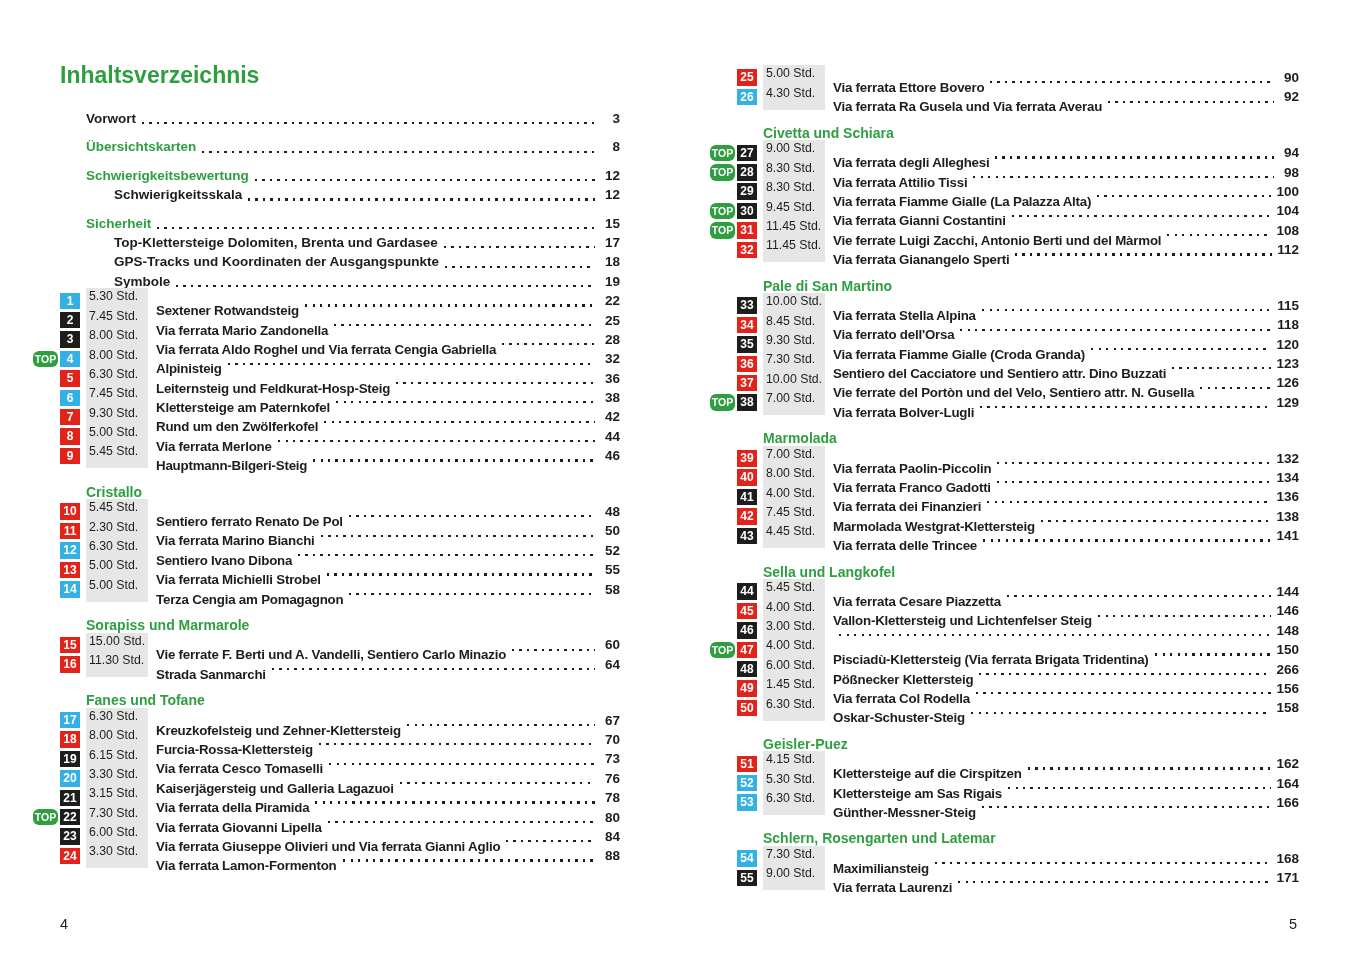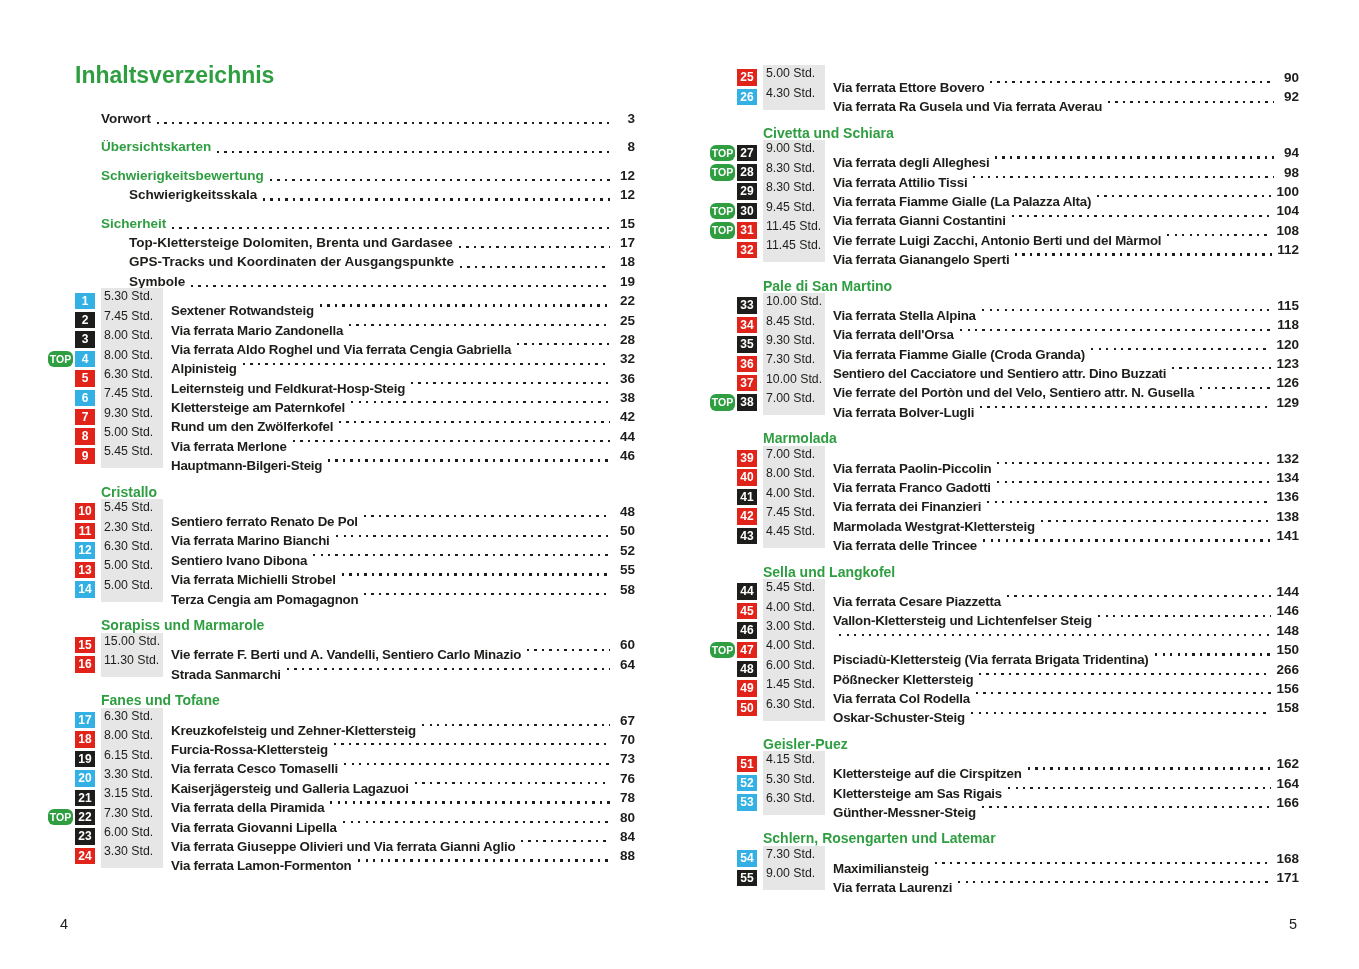--- a/index.html
+++ b/index.html
@@ -5,21 +5,21 @@
   * { margin:0; padding:0; box-sizing:border-box; }
   html,body { width:1359px; height:969px; }
   body {
     position:relative;
     background:#ffffff;
     font-family:"Liberation Sans","DejaVu Sans",sans-serif;
     color:var(--black,#1d1d1b);
     overflow:hidden;
   }
   .page { position:absolute; }
-  #page-left  { left:48px;  top:62px; width:587px; }
+  #page-left  { left:33px;  top:62px; width:587px; }
   #page-right { left:710px; top:68px; width:589px; }
 
   .toc-title {
     font-size:23px; font-weight:bold; color:var(--green);
     margin:0 0 20px 27px;
   }
 
   .front-group { margin-top:9px; }
 
   .row {
@@ -406,21 +406,21 @@
         <span class="badge black">33</span>
         <span class="time">10.00 Std.</span>
         <span class="title">Via ferrata Stella Alpina</span>
         <span class="leader"></span>
         <span class="pagenum">115</span>
       </div>
       <div class="row entry">
         <span class="top-slot"></span>
         <span class="badge red">34</span>
         <span class="time">8.45 Std.</span>
-        <span class="title">Via ferrata dell'Orsa</span>
+        <span class="title">Via ferrato dell'Orsa</span>
         <span class="leader"></span>
         <span class="pagenum">118</span>
       </div>
       <div class="row entry">
         <span class="top-slot"></span>
         <span class="badge black">35</span>
         <span class="time">9.30 Std.</span>
         <span class="title">Via ferrata Fiamme Gialle (Croda Granda)</span>
         <span class="leader"></span>
         <span class="pagenum">120</span>

